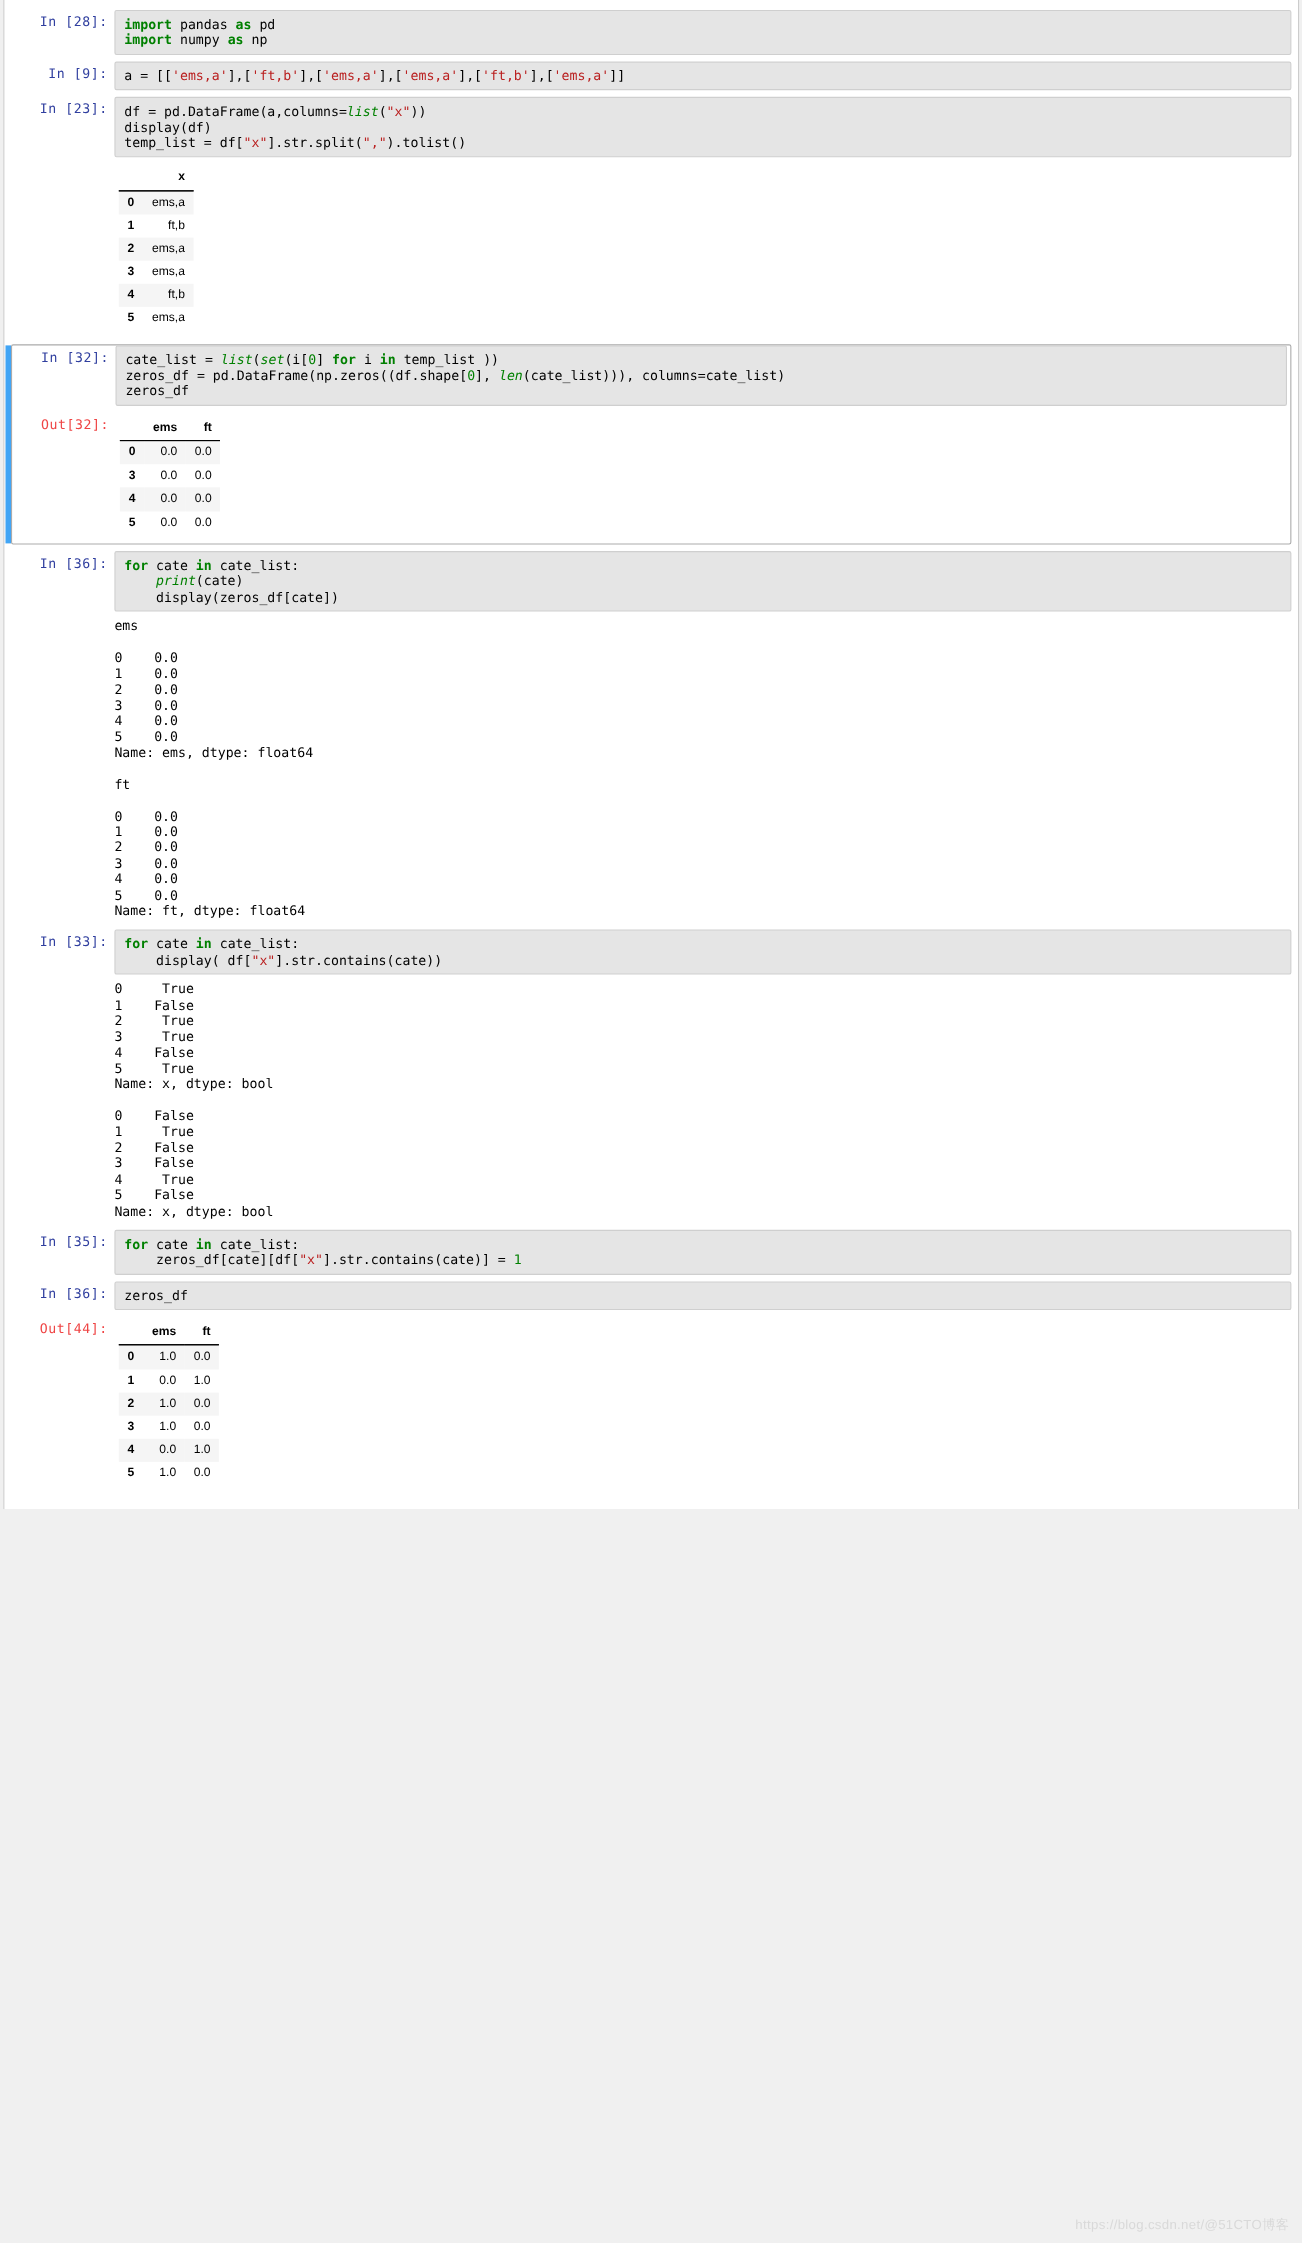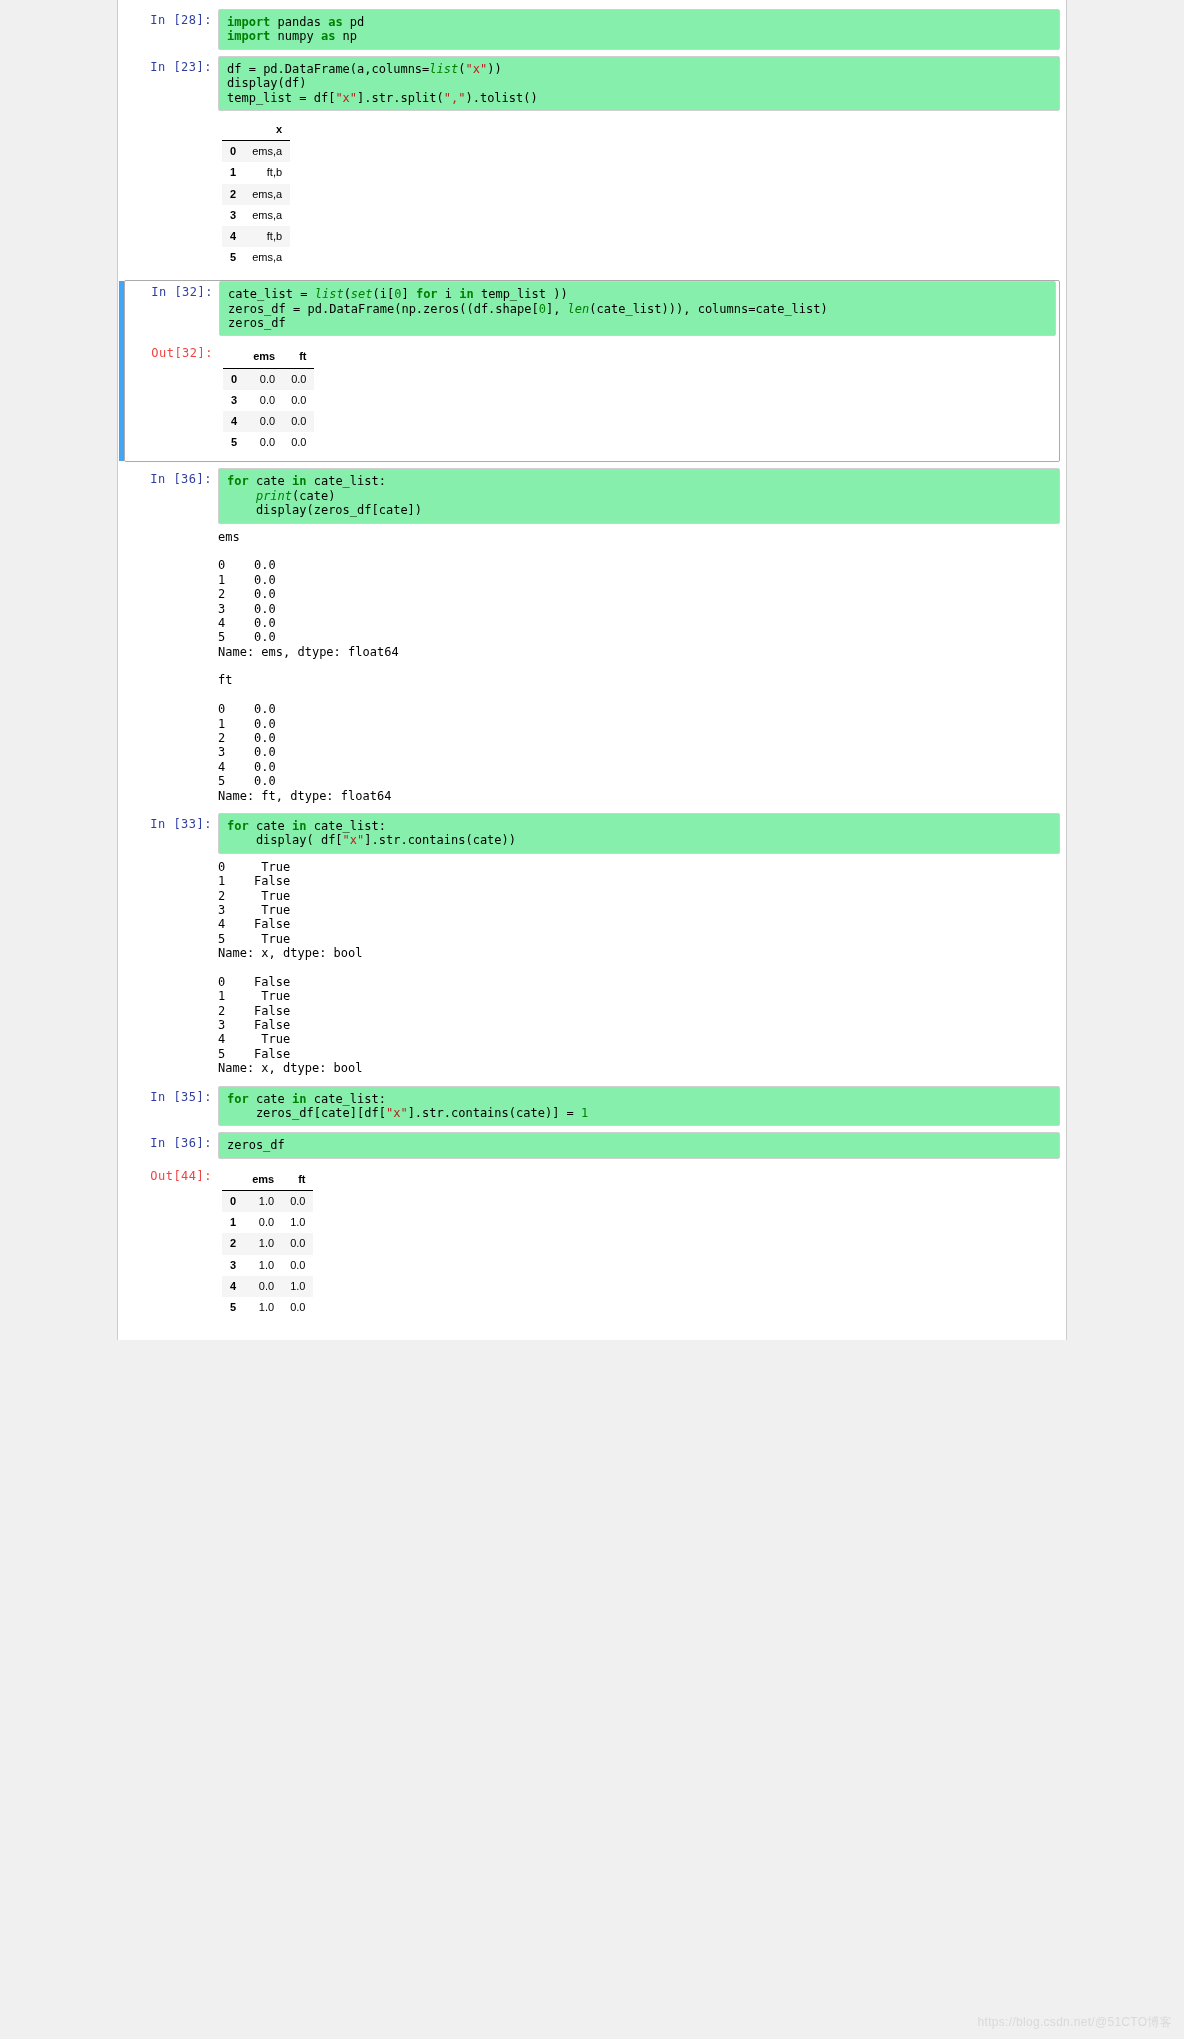--- a/index.html
+++ b/index.html
@@ -3,21 +3,21 @@
 <meta charset="utf-8">
 <style>
   body {
     margin: 0;
     background: #f0f0f0;
     font-family: "Helvetica Neue", Arial, sans-serif;
     font-size: 12px;
     line-height: 1.2;
   }
   .page {
-    width: 950px;
+    width: 1178px;
     margin: 0 auto;
     background: #fff;
     padding: 3px 6px 20px 6px;
     box-sizing: border-box;
     border-left: 1px solid #ccc;
     border-right: 1px solid #ccc;
   }
   .cell {
     display: flex;
     margin-top: 6px;
@@ -29,21 +29,21 @@
     padding: 4px 6px 2px 0;
     font-family: "DejaVu Sans Mono", Menlo, Consolas, monospace;
     font-size: 12px;
     letter-spacing: 0.5px;
   }
   .prompt.in { color: #303f9f; }
   .prompt.out { color: #ef4444; }
   .cell-body { flex: 1 1 auto; }
   .code {
     border: 1px solid #cfcfcf;
-    background: #86efac;
+    background: #e5e5e5;
     padding: 5px 8px;
     font-family: "DejaVu Sans Mono", Menlo, Consolas, monospace;
     font-size: 12px;
     white-space: pre;
     border-radius: 2px;
   }
   .output-area {
     padding: 6px 0 4px 0;
     font-family: "DejaVu Sans Mono", Menlo, Consolas, monospace;
     font-size: 12px;
@@ -97,20 +97,26 @@
 <div class="page">
 
   <div class="cell">
     <div class="prompt in">In  [28]:</div>
     <div class="cell-body">
       <div class="code"><span class="kw">import</span> pandas <span class="kw">as</span> pd
 <span class="kw">import</span> numpy <span class="kw">as</span> np</div>
     </div>
   </div>
 
+  <div class="cell">
+    <div class="prompt in">In  [9]:</div>
+    <div class="cell-body">
+      <div class="code">a <span class="eq">=</span> [[<span class="str">'ems,a'</span>],[<span class="str">'ft,b'</span>],[<span class="str">'ems,a'</span>],[<span class="str">'ems,a'</span>],[<span class="str">'ft,b'</span>],[<span class="str">'ems,a'</span>]]</div>
+    </div>
+  </div>
 
   <div class="cell">
     <div class="prompt in">In  [23]:</div>
     <div class="cell-body">
       <div class="code">df <span class="eq">=</span> pd.DataFrame(a,columns<span class="eq">=</span><span class="fn">list</span>(<span class="str">"x"</span>))
 display(df)
 temp_list <span class="eq">=</span> df[<span class="str">"x"</span>].str.split(<span class="str">","</span>).tolist()</div>
       <div style="height:4px"></div>
       <table class="df">
           <thead>

